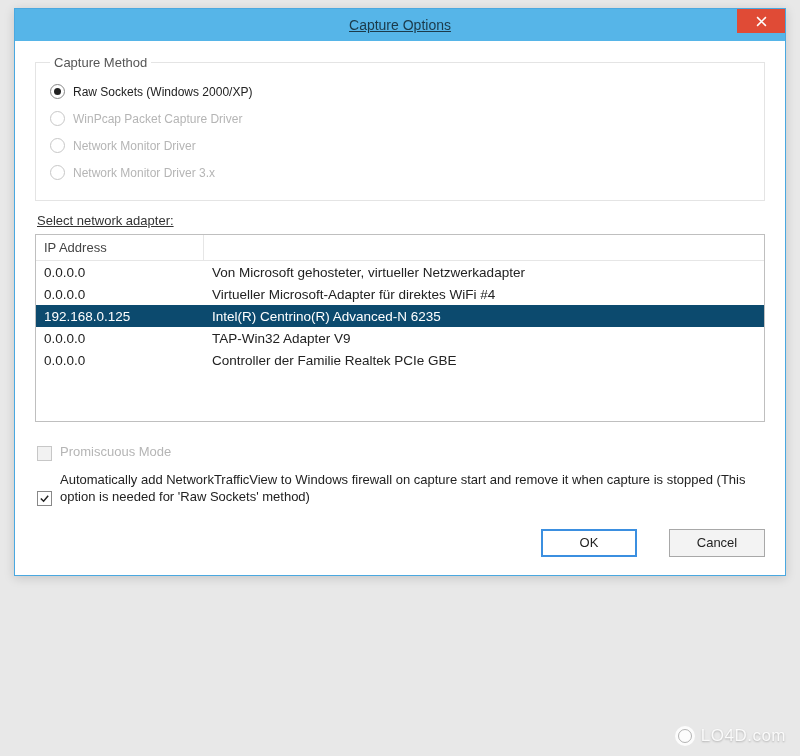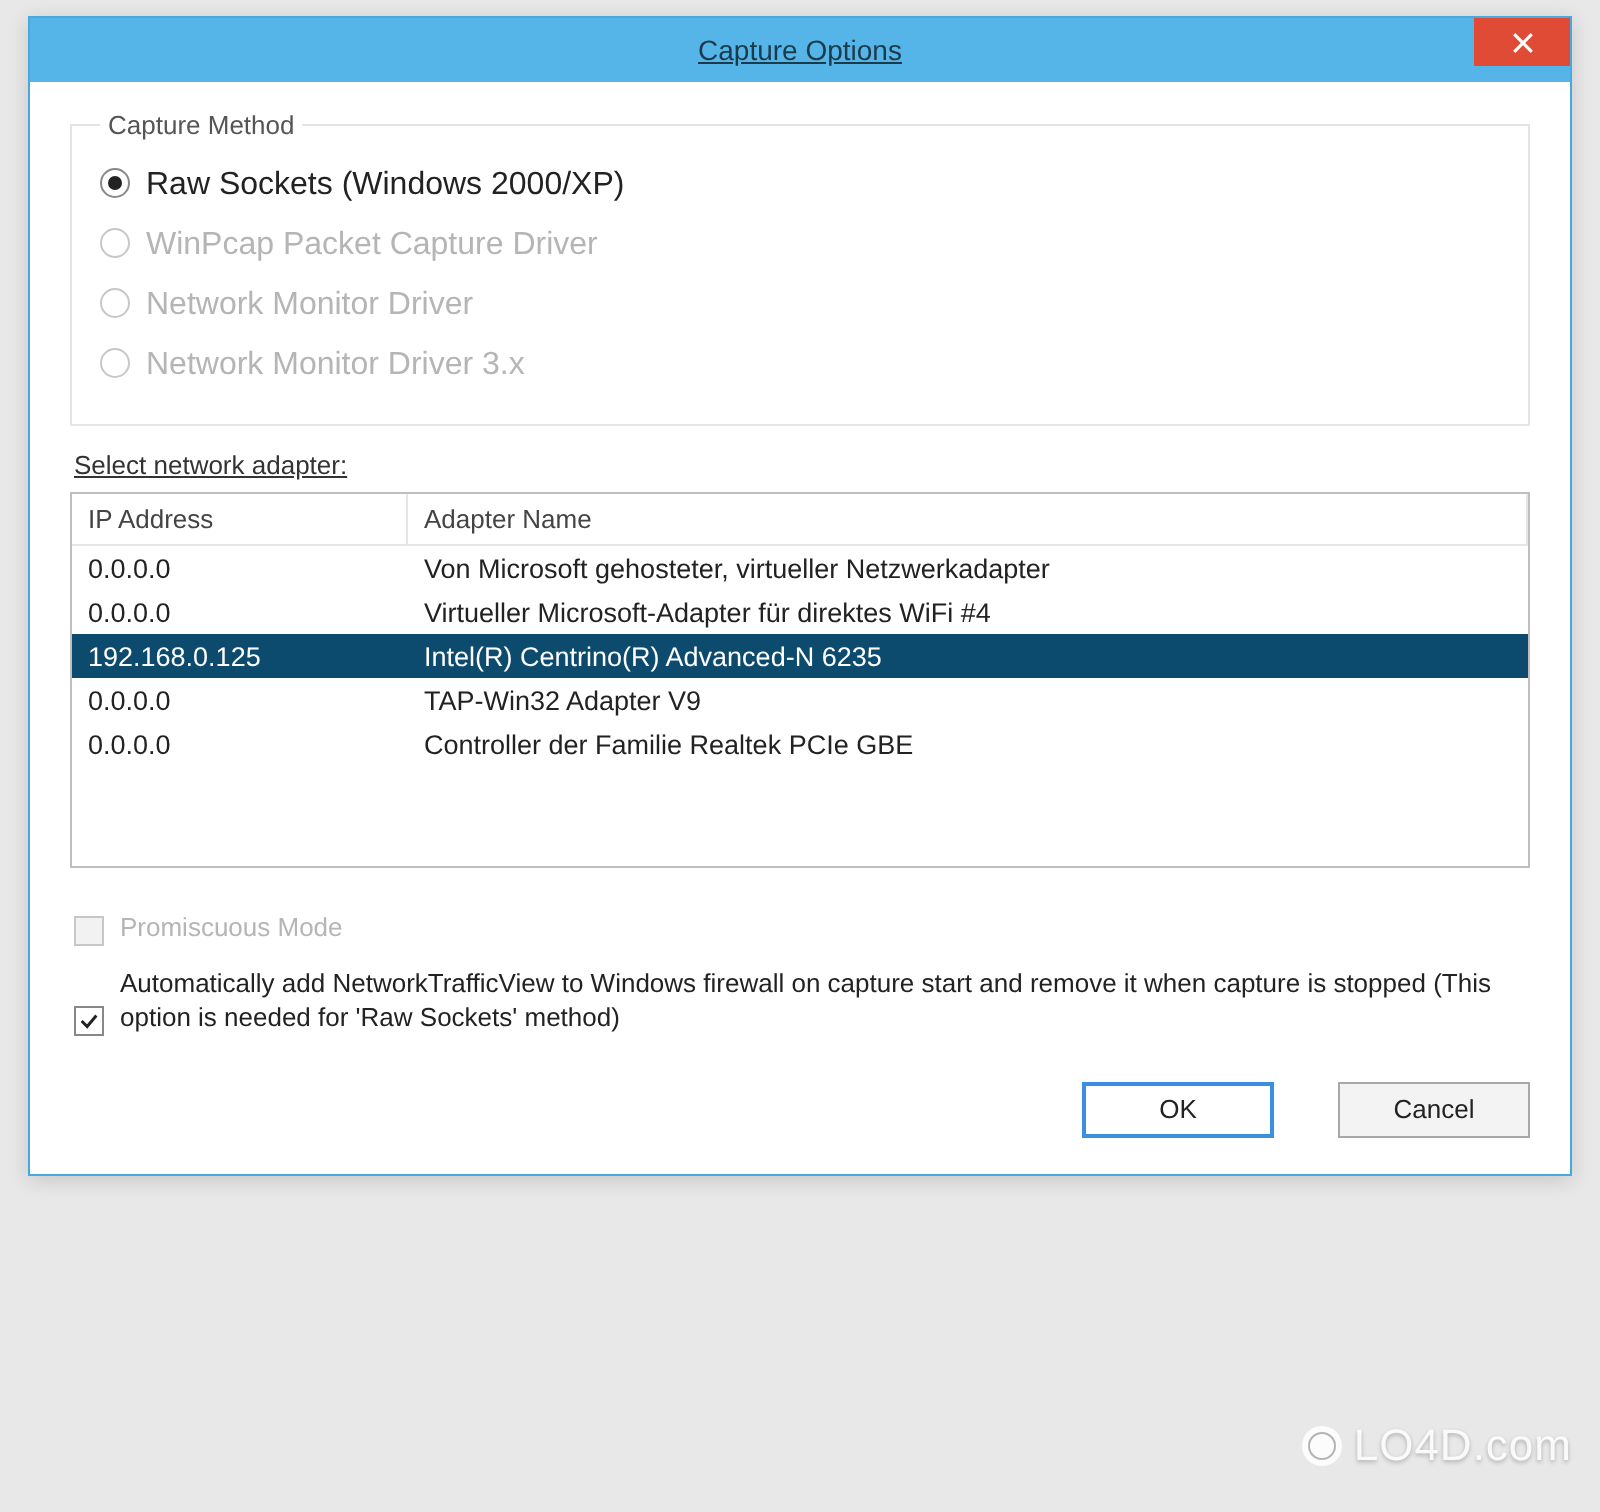--- a/index.html
+++ b/index.html
@@ -59,24 +59,24 @@
     padding: 8px 14px 14px 14px;
     margin: 0 0 12px 0;
   }
   fieldset.capture-method legend {
     font-size: 13px;
     color: #555;
     padding: 0 4px;
   }
   .radio-row {
     display: flex;
-    align-items: flex-start;
+    align-items: center;
     gap: 8px;
     padding: 6px 0;
-    font-size: 16px;
+    font-size: 12px;
   }
   .radio-row.disabled { color: #b5b5b5; }
   .radio {
     width: 15px; height: 15px;
     border: 1px solid #888;
     border-radius: 50%;
     display: inline-flex;
     align-items: center;
     justify-content: center;
     background: #fff;
@@ -167,23 +167,23 @@
     border: 1px solid #a8a8a8;
     background: #f3f3f3;
     display:flex;align-items:center;justify-content:center;
     font-size: 13px;
     cursor: pointer;
   }
   .btn.primary { border: 2px solid #3b8fe0; background:#fff; }
   .watermark {
     position:absolute;
     right: 14px;
-    bottom: 20px;
+    bottom: 10px;
     color: rgba(255,255,255,0.9);
-    font-size: 22px;
+    font-size: 17px;
     letter-spacing: 0.5px;
     display:flex;
     align-items:center;
     gap:6px;
     text-shadow: 0 1px 2px rgba(0,0,0,0.25);
     pointer-events:none;
   }
   .watermark .globe {
     width:20px;height:20px;border-radius:50%;
     background: rgba(255,255,255,0.85);
@@ -229,21 +229,20 @@
         <span class="radio disabled"></span>
         <span>Network Monitor Driver 3.x</span>
       </div>
     </fieldset>
 
     <div class="select-label">Select network adapter:</div>
 
     <div class="adapter-table">
       <div class="header">
         <div class="col col-ip">IP Address</div>
-        <div class="col col-name">Adapter Name</div>
       </div>
       <div class="rows">
         <div class="row">
           <div class="cell col-ip">0.0.0.0</div>
           <div class="cell col-name">Von Microsoft gehosteter, virtueller Netzwerkadapter</div>
         </div>
         <div class="row">
           <div class="cell col-ip">0.0.0.0</div>
           <div class="cell col-name">Virtueller Microsoft-Adapter für direktes WiFi #4</div>
         </div>

